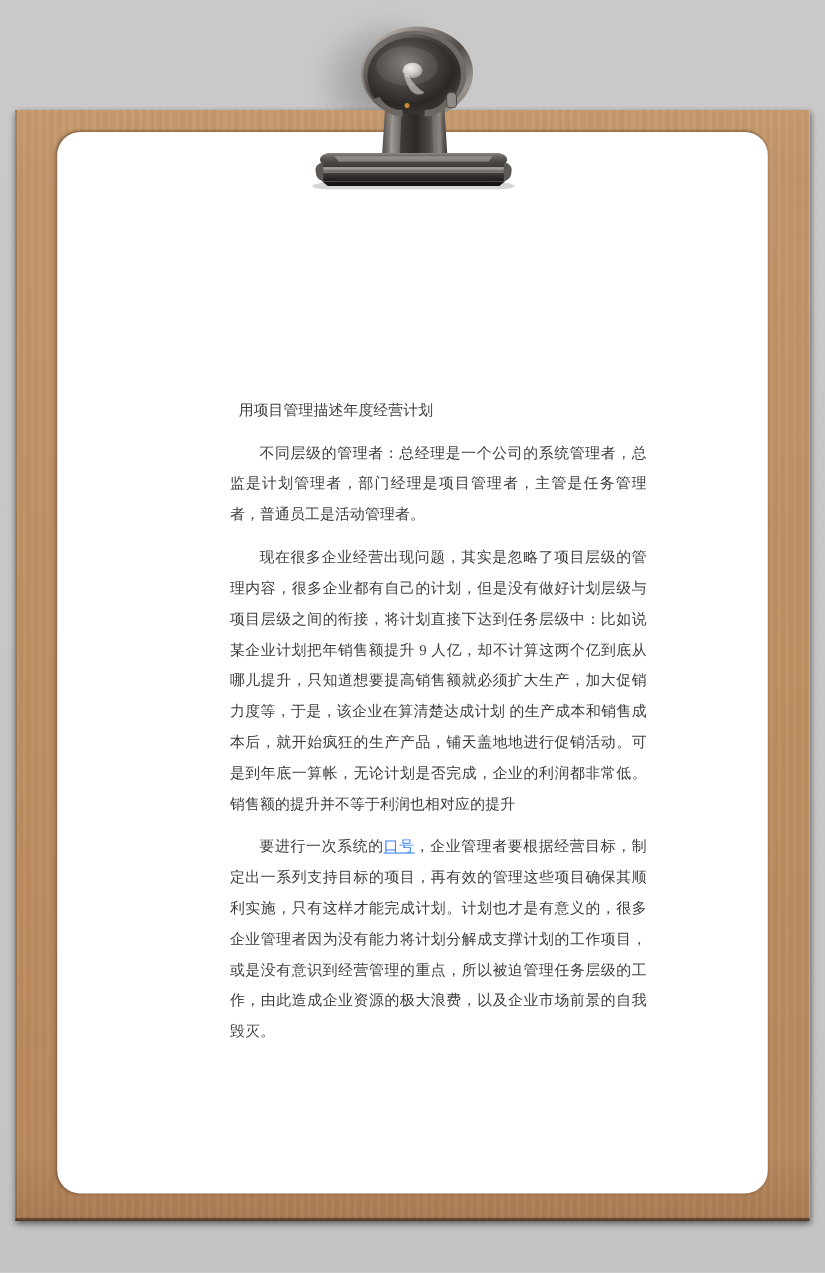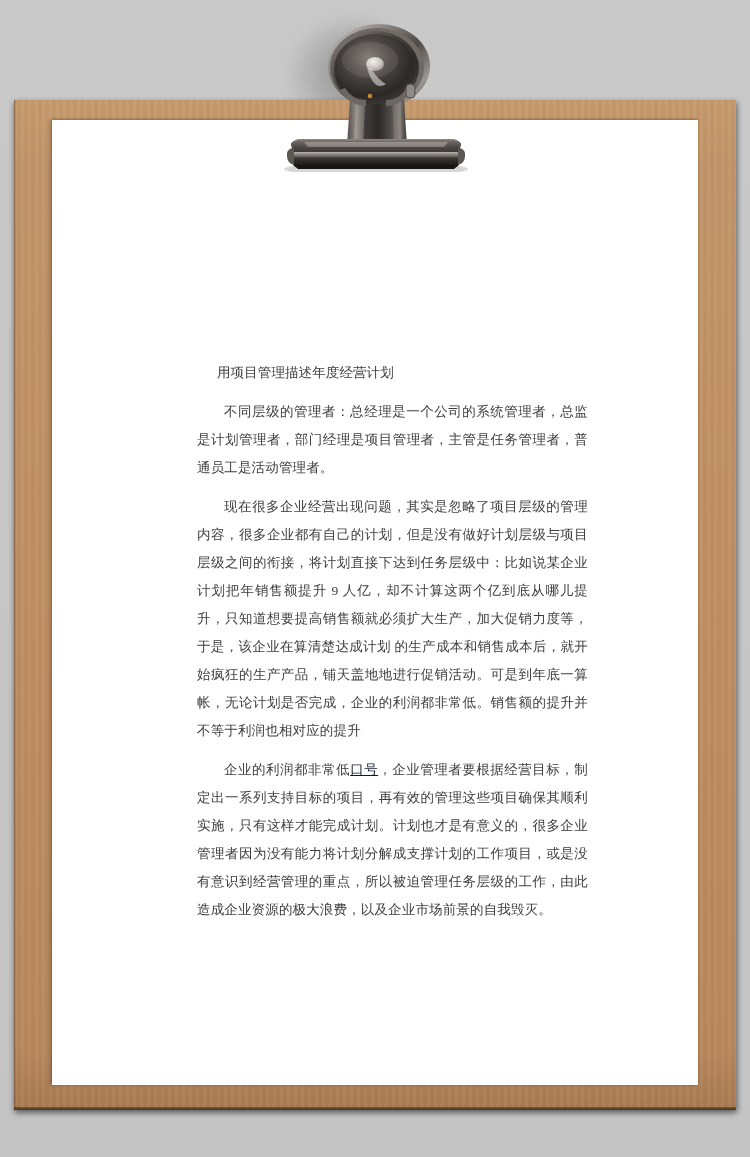--- a/index.html
+++ b/index.html
@@ -77,20 +77,21 @@
 
   
   #paper-sheet {
     position: absolute;
     left: 38px;
     top: 20px;
     width: 646px;
     height: 965px;
     background: #ffffff;
     box-shadow: -2px 0 3px rgba(60,40,25,0.35), 0 -1px 2px rgba(60,40,25,0.25);
+    border-radius: 21px;
   }
 
   
   #document-body {
     position: absolute;
     left: 141px;
     top: 242px;
     width: 395px;
     color: #3b3b3b;
   }
@@ -100,28 +101,28 @@
     color: #3d3d3d;
     text-indent: 24px;
     margin: 0 0 14px 0;
     letter-spacing: 0.1px;
   }
   .doc-paragraph {
     font-size: 13.5px;
     line-height: 28px;
     color: #3d3d3d;
     text-indent: 27px;
-    margin: 0 0 11px 4px;
+    margin: 0 0 11px 16px;
     text-align: justify;
     text-justify: inter-ideograph;
     letter-spacing: 0.15px;
   }
   .doc-paragraph:last-child { margin-bottom: 0; }
   .doc-link {
-    color: #0f172a;
+    color: #3b82f6;
     text-decoration: underline;
     cursor: pointer;
   }
 
   
   #bulldog-clip {
     position: absolute;
     left: 278px;
     top: 22px;
     width: 196px;
@@ -145,21 +146,21 @@
 
     <div id="document-body">
 
       <p class="doc-heading">用项目管理描述年度经营计划</p>
 
       <p class="doc-paragraph">不同层级的管理者：总经理是一个公司的系统管理者，总监是计划管理者，部门经理是项目管理者，主管是任务管理者，普通员工是活动管理者。</p>
 
       <p class="doc-paragraph">现在很多企业经营出现问题，其实是忽略了项目层级的管理内容，很多企业都有自己的计划，但是没有做好计划层级与项目层级之间的衔接，将计划直接下达到任务层级中：比如说某企业计划把年销售额提升 9 人亿，却不计算这两个亿到底从哪儿提升，只知道想要提高销售额就必须扩大生产，加大促销力度等，于是，该企业在算清楚达成计划 的生产成本和销售成本后，就开始疯狂的生产产品，铺天盖地地进行促销活动。可是到年底一算帐，无论计划是否完成，企业的利润都非常低。销售额的提升并不等于利润也相对应的提升</p>
 
 
-      <p class="doc-paragraph"><span>企业的利润都非常低</span><a class="doc-link" href="#">口号</a><span>，企业管理者要根据经营目标，制定出一系列支持目标的项目，再有效的管理这些项目确保其顺利实施，只有这样才能完成计划。计划也才是有意义的，很多企业管理者因为没有能力将计划分解成支撑计划的工作项目，或是没有意识到经营管理的重点，所以被迫管理任务层级的工作，由此造成企业资源的极大浪费，以及企业市场前景的自我毁灭。</span></p>
+      <p class="doc-paragraph"><span>要进行一次系统的</span><a class="doc-link" href="#">口号</a><span>，企业管理者要根据经营目标，制定出一系列支持目标的项目，再有效的管理这些项目确保其顺利实施，只有这样才能完成计划。计划也才是有意义的，很多企业管理者因为没有能力将计划分解成支撑计划的工作项目，或是没有意识到经营管理的重点，所以被迫管理任务层级的工作，由此造成企业资源的极大浪费，以及企业市场前景的自我毁灭。</span></p>
 
     </div>
   </div>
 </div>
 
 <div id="bulldog-clip">
   <svg width="196" height="150" viewBox="0 0 196 150" xmlns="http://www.w3.org/2000/svg">
     <defs>
       <linearGradient id="gradDisc" x1="0" y1="0" x2="1" y2="1">
         <stop offset="0%" stop-color="#9a9590"></stop>

